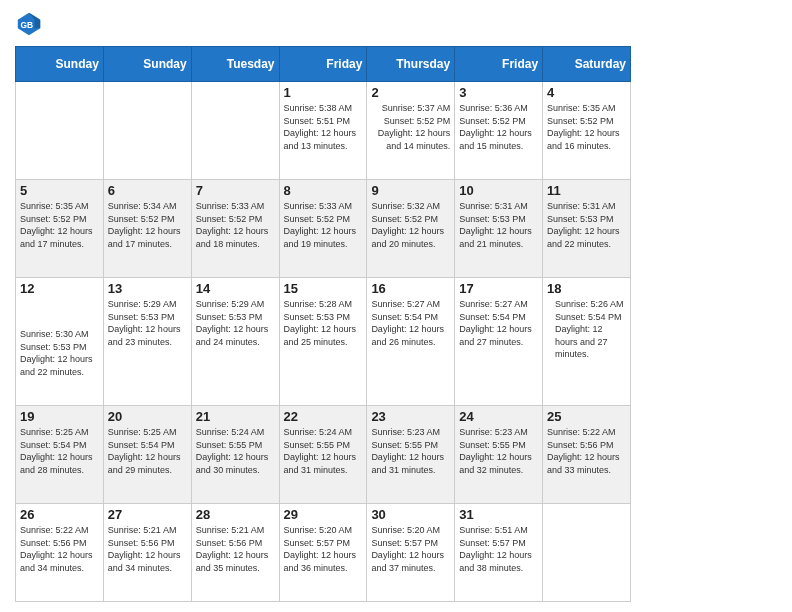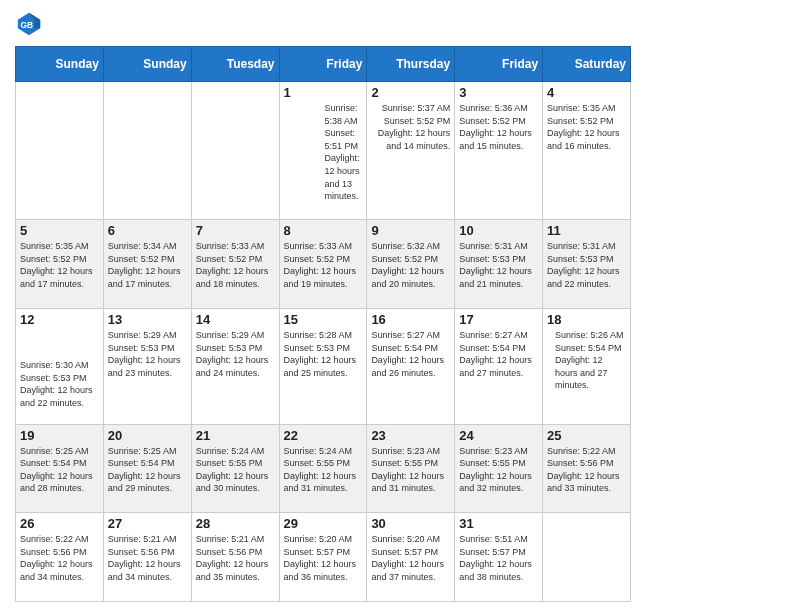--- a/index.html
+++ b/index.html
@@ -134,21 +134,21 @@
           <th>Saturday</th>
         </tr>
     </thead>
     <tbody id="calendar-body">
     <tr class="row-white">
           <td class="empty-cell"></td>
           <td class="empty-cell"></td>
           <td class="empty-cell"></td>
           <td>
             <div class="day-number">1</div>
-            <div class="day-info" style="white-space: pre-line; margin-left: 41px;">Sunrise: 5:38 AM
+            <div class="day-info" style="white-space: pre-line;">Sunrise: 5:38 AM
 Sunset: 5:51 PM
 Daylight: 12 hours and 13 minutes.</div>
           </td>
           <td>
             <div class="day-number">2</div>
             <div class="day-info" style="white-space: pre-line; text-align: right;">Sunrise: 5:37 AM
 Sunset: 5:52 PM
 Daylight: 12 hours and 14 minutes.</div>
           </td>
           <td>

